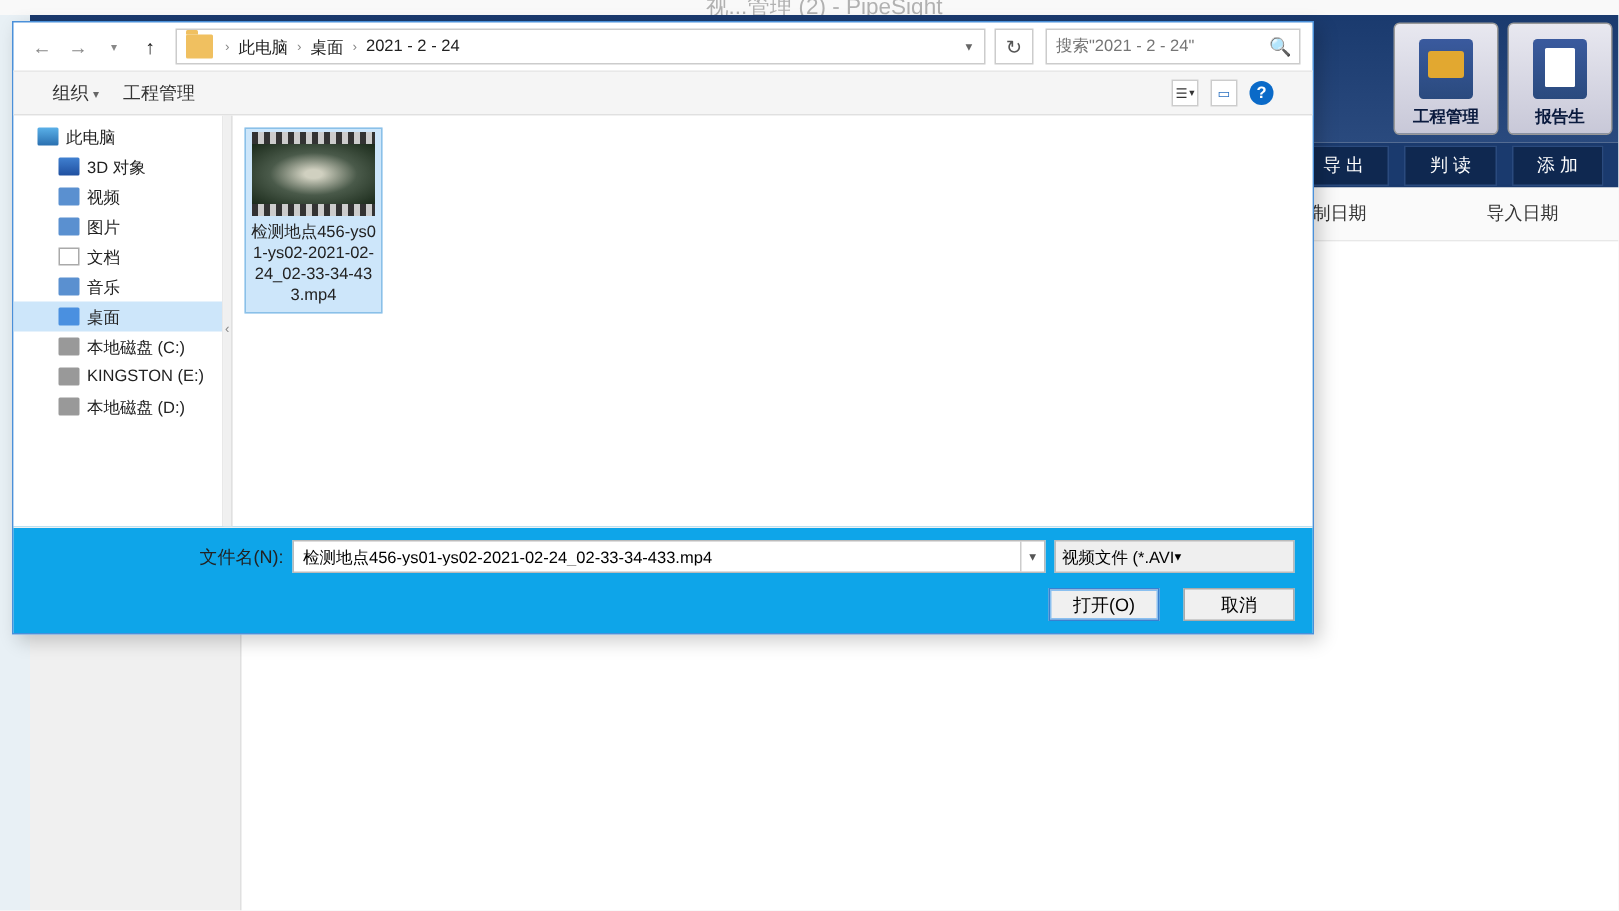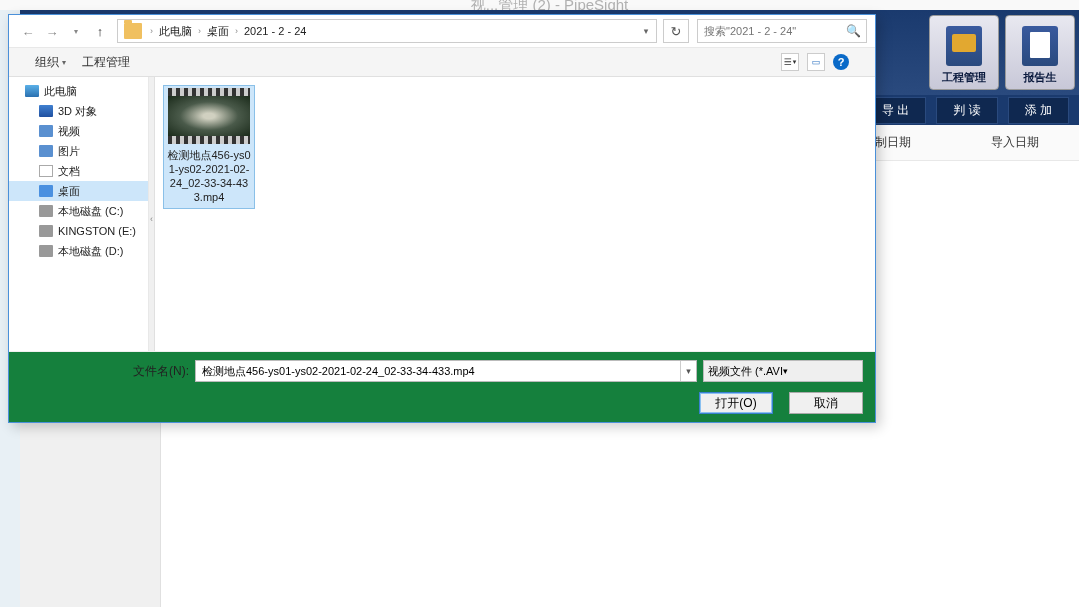--- a/index.html
+++ b/index.html
@@ -66,21 +66,21 @@
 
 .files { flex: 1; background: #fff; padding: 8px; }
 .file-item { width: 92px; display: flex; flex-direction: column; align-items: center; cursor: pointer; }
 .file-item.selected { background: #cde6fa; border: 1px solid #8ac0e8; }
 .thumb { width: 82px; height: 56px; background: #222; margin: 2px; position: relative; }
 .thumb::before, .thumb::after { content:""; position:absolute; left:0; right:0; height:8px; background: repeating-linear-gradient(90deg, #333 0 4px, #ccc 4px 8px); }
 .thumb::before { top: 0; } .thumb::after { bottom: 0; }
 .thumb-img { position: absolute; top: 8px; left: 0; right: 0; bottom: 8px; background: radial-gradient(ellipse at center, #d0d0c0 10%, #4a5a4a 50%, #1a2a1a 100%); }
 .file-name { font-size: 11px; color: #222; text-align: center; line-height: 14px; padding: 2px 3px 4px; word-break: break-all; }
 
-.dlg-footer { padding: 8px 12px; background: #15803d; border-top: 1px solid #f0f0f0; }
+.dlg-footer { padding: 8px 12px; background: #0ea5e9; border-top: 1px solid #f0f0f0; }
 .fn-row { display: flex; align-items: center; margin-bottom: 10px; }
 .fn-label { font-size: 12px; color: #222; margin-left: 112px; margin-right: 6px; }
 .fn-combo { flex: 1; height: 22px; border: 1px solid #bbb; display: flex; align-items: center; background: #fff; }
 .fn-combo input { border: none; outline: none; flex: 1; font-size: 11px; padding: 0 6px; }
 .fn-drop { width: 16px; height: 20px; border-left: 1px solid #ccc; display: flex; align-items: center; justify-content: center; font-size: 9px; color: #555; cursor: pointer; }
 .ft-combo { width: 160px; height: 22px; border: 1px solid #bbb; margin-left: 6px; display: flex; align-items: center; font-size: 11px; padding: 0 4px; background: #efefef; }
 .ft-combo span { flex: 1; white-space: nowrap; overflow: hidden; }
 .btn-row { display: flex; justify-content: flex-end; gap: 16px; }
 .dlg-btn { width: 74px; height: 22px; font-size: 12px; background: #f0f0f0; border: 1px solid #aaa; cursor: pointer; }
 .dlg-btn.primary { border: 1px solid #3a80d0; box-shadow: inset 0 0 0 1px #8ac0f0; }
@@ -164,20 +164,24 @@
           <span>视频</span>
         </div>
       <div class="tree-item indent2">
           <div class="tree-ico ti-pic"></div>
           <span>图片</span>
         </div>
       <div class="tree-item indent2">
           <div class="tree-ico ti-doc"></div>
           <span>文档</span>
         </div>
+      <div class="tree-item indent2">
+          <div class="tree-ico ti-music"></div>
+          <span>音乐</span>
+        </div>
       <div class="tree-item indent2 selected">
           <div class="tree-ico ti-desk"></div>
           <span>桌面</span>
         </div>
       <div class="tree-item indent2">
           <div class="tree-ico ti-disk"></div>
           <span>本地磁盘 (C:)</span>
         </div>
       <div class="tree-item indent2">
           <div class="tree-ico ti-disk"></div>

